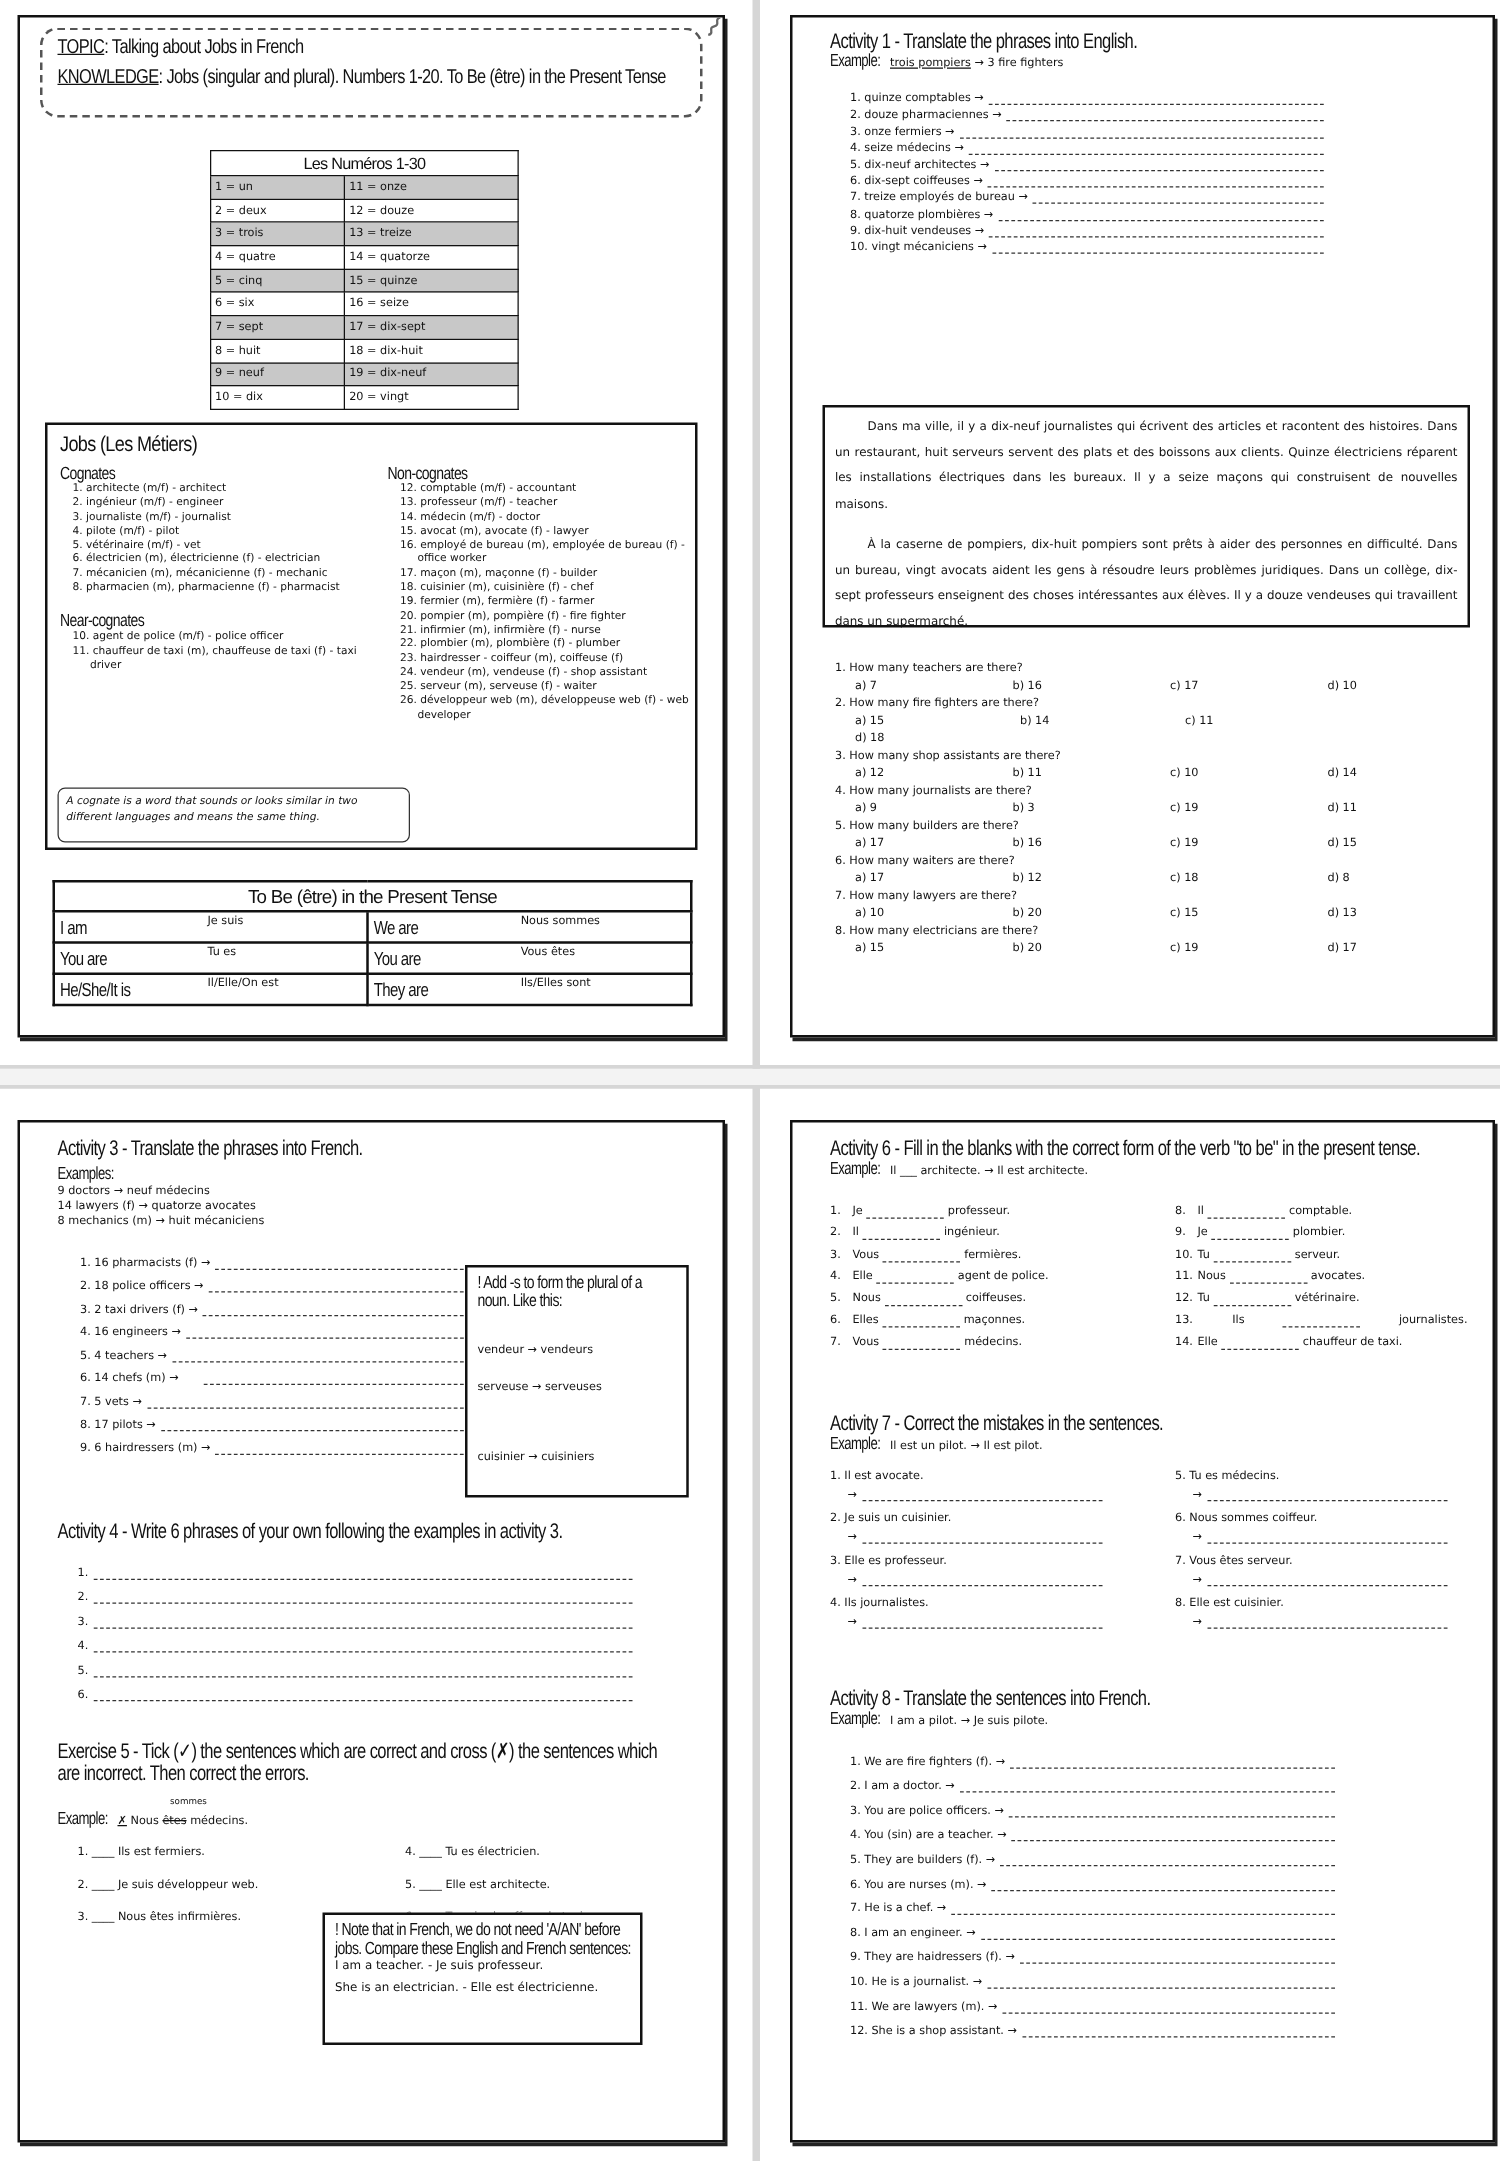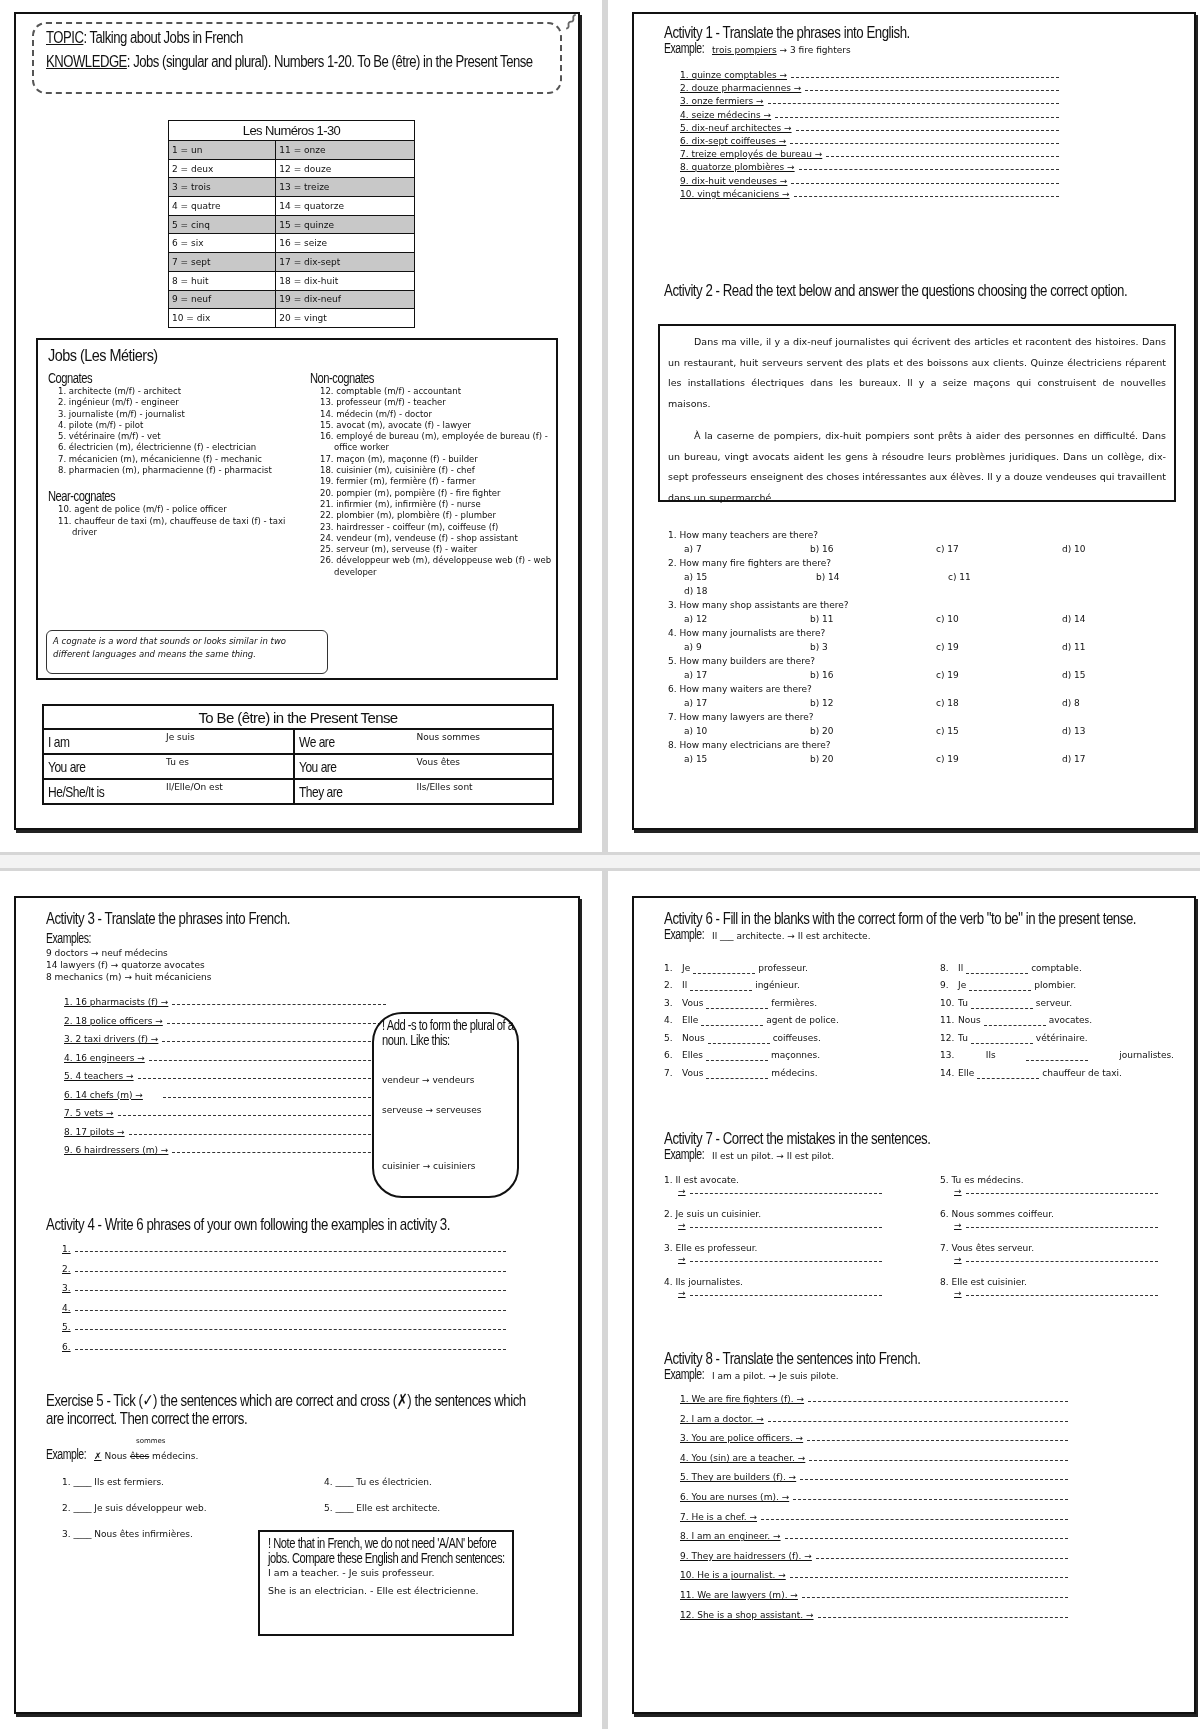--- a/index.html
+++ b/index.html
@@ -43,21 +43,21 @@
   .be-tbl { position: absolute; left: 26px; top: 690px; width: 512px; }
   .be-tbl td, .be-tbl th { border: 2px solid #111; height: 25px; padding: 0 4px; text-align: left; font-weight: normal; }
   .be-tbl th { text-align: center; font-size: 15px; height: 24px; }
   .be-en { font-size: 15px; display: inline-block; width: 118px; transform: scaleX(0.8); transform-origin: left; white-space: nowrap; }
   .be-fr { font-size: 9px; vertical-align: top; }
 
   
   .act-title { font-size: 17px; line-height: 18px; transform: scaleX(0.78); transform-origin: left; white-space: nowrap; }
   .ex-line { font-size: 9px; line-height: 12px; }
   .ex-label { font-size: 14px; display: inline-block; transform: scaleX(0.75); transform-origin: left; width: 48px; }
-  .dash-row { display: flex; font-size: 9px; height: 13px; text-decoration: underline; }
+  .dash-row { display: flex; align-items: flex-end; font-size: 9px; height: 13px; }
   .dash-row .fill { flex: 1; border-bottom: 1.5px dashed #333; margin-left: 4px; height: 8px; }
   .reading { position: absolute; left: 24px; top: 310px; width: 518px; height: 178px; border: 2.5px solid #111; padding: 6px 8px; font-size: 9.5px; line-height: 20.5px; text-align: justify; }
   .reading p { text-indent: 26px; }
   .reading p + p { margin-top: 12px; }
   .q { font-size: 9px; line-height: 14px; }
   .opts { display: flex; font-size: 9px; line-height: 14px; padding-left: 16px; }
   .opts span { width: 132px; }
 
   
   .tip-box { position: absolute; border: 2px solid #111; background: #fff; padding: 4px 8px; }
@@ -242,23 +242,20 @@
           <span>9. dix-huit vendeuses →</span>
           <span class="fill"></span>
         </div>
         <div class="dash-row" style="height: 13.2px;">
           <span>10. vingt mécaniciens →</span>
           <span class="fill"></span>
         </div>
       </div>
   </div>
 
-  <div class="abs" style="left:30px; top:268px; width:520px;">
-    <div class="act-title hand" style="white-space:normal; width:660px;">Activity 2 - Read the text below and answer the questions choosing the correct option.</div>
-  </div>
   <div class="reading">
     <p>Dans ma ville, il y a dix-neuf journalistes qui écrivent des articles et racontent des histoires. Dans un restaurant, huit serveurs servent des plats et des boissons aux clients. Quinze électriciens réparent les installations électriques dans les bureaux. Il y a seize maçons qui construisent de nouvelles maisons.</p>
     <p>À la caserne de pompiers, dix-huit pompiers sont prêts à aider des personnes en difficulté. Dans un bureau, vingt avocats aident les gens à résoudre leurs problèmes juridiques. Dans un collège, dix-sept professeurs enseignent des choses intéressantes aux élèves. Il y a douze vendeuses qui travaillent dans un supermarché.</p>
   </div>
   <div class="abs" id="act2-questions" style="left:34px; top:514px; width:520px;">
       <div>
         <div class="q">1. How many teachers are there?</div>
         <div class="opts">
           <span>a) 7</span>
           <span>b) 16</span>
@@ -375,21 +372,21 @@
         <div class="dash-row" style="height: 18.5px;">
           <span>8. 17 pilots →</span>
           <span class="fill"></span>
         </div>
         <div class="dash-row" style="height: 18.5px;">
           <span>9. 6 hairdressers (m) →</span>
           <span class="fill"></span>
         </div>
       </div>
   </div>
-  <div class="tip-box" style="left:356px; top:114px; width:147px; height:186px;border-radius:30px;">
+  <div class="tip-box" style="left:356px; top:114px; width:179px; height:186px;">
     <div class="tip-head hand" style="white-space:normal; width:180px;">! Add -s to form the plural of a noun. Like this:</div>
     <div id="tip-examples" style="margin-top:26px;">
         <div class="ex-line" style="margin-bottom: 18px;">vendeur → vendeurs</div>
         <div class="ex-line" style="margin-bottom: 18px;">serveuse → serveuses</div>
         <div class="ex-line" style="margin-bottom: 18px; margin-top: 44px;">cuisinier → cuisiniers</div>
       </div>
   </div>
 
   <div class="abs" style="left:30px; top:318px; width:500px;">
     <div class="act-title hand">Activity 4 - Write 6 phrases of your own following the examples in activity 3.</div>

